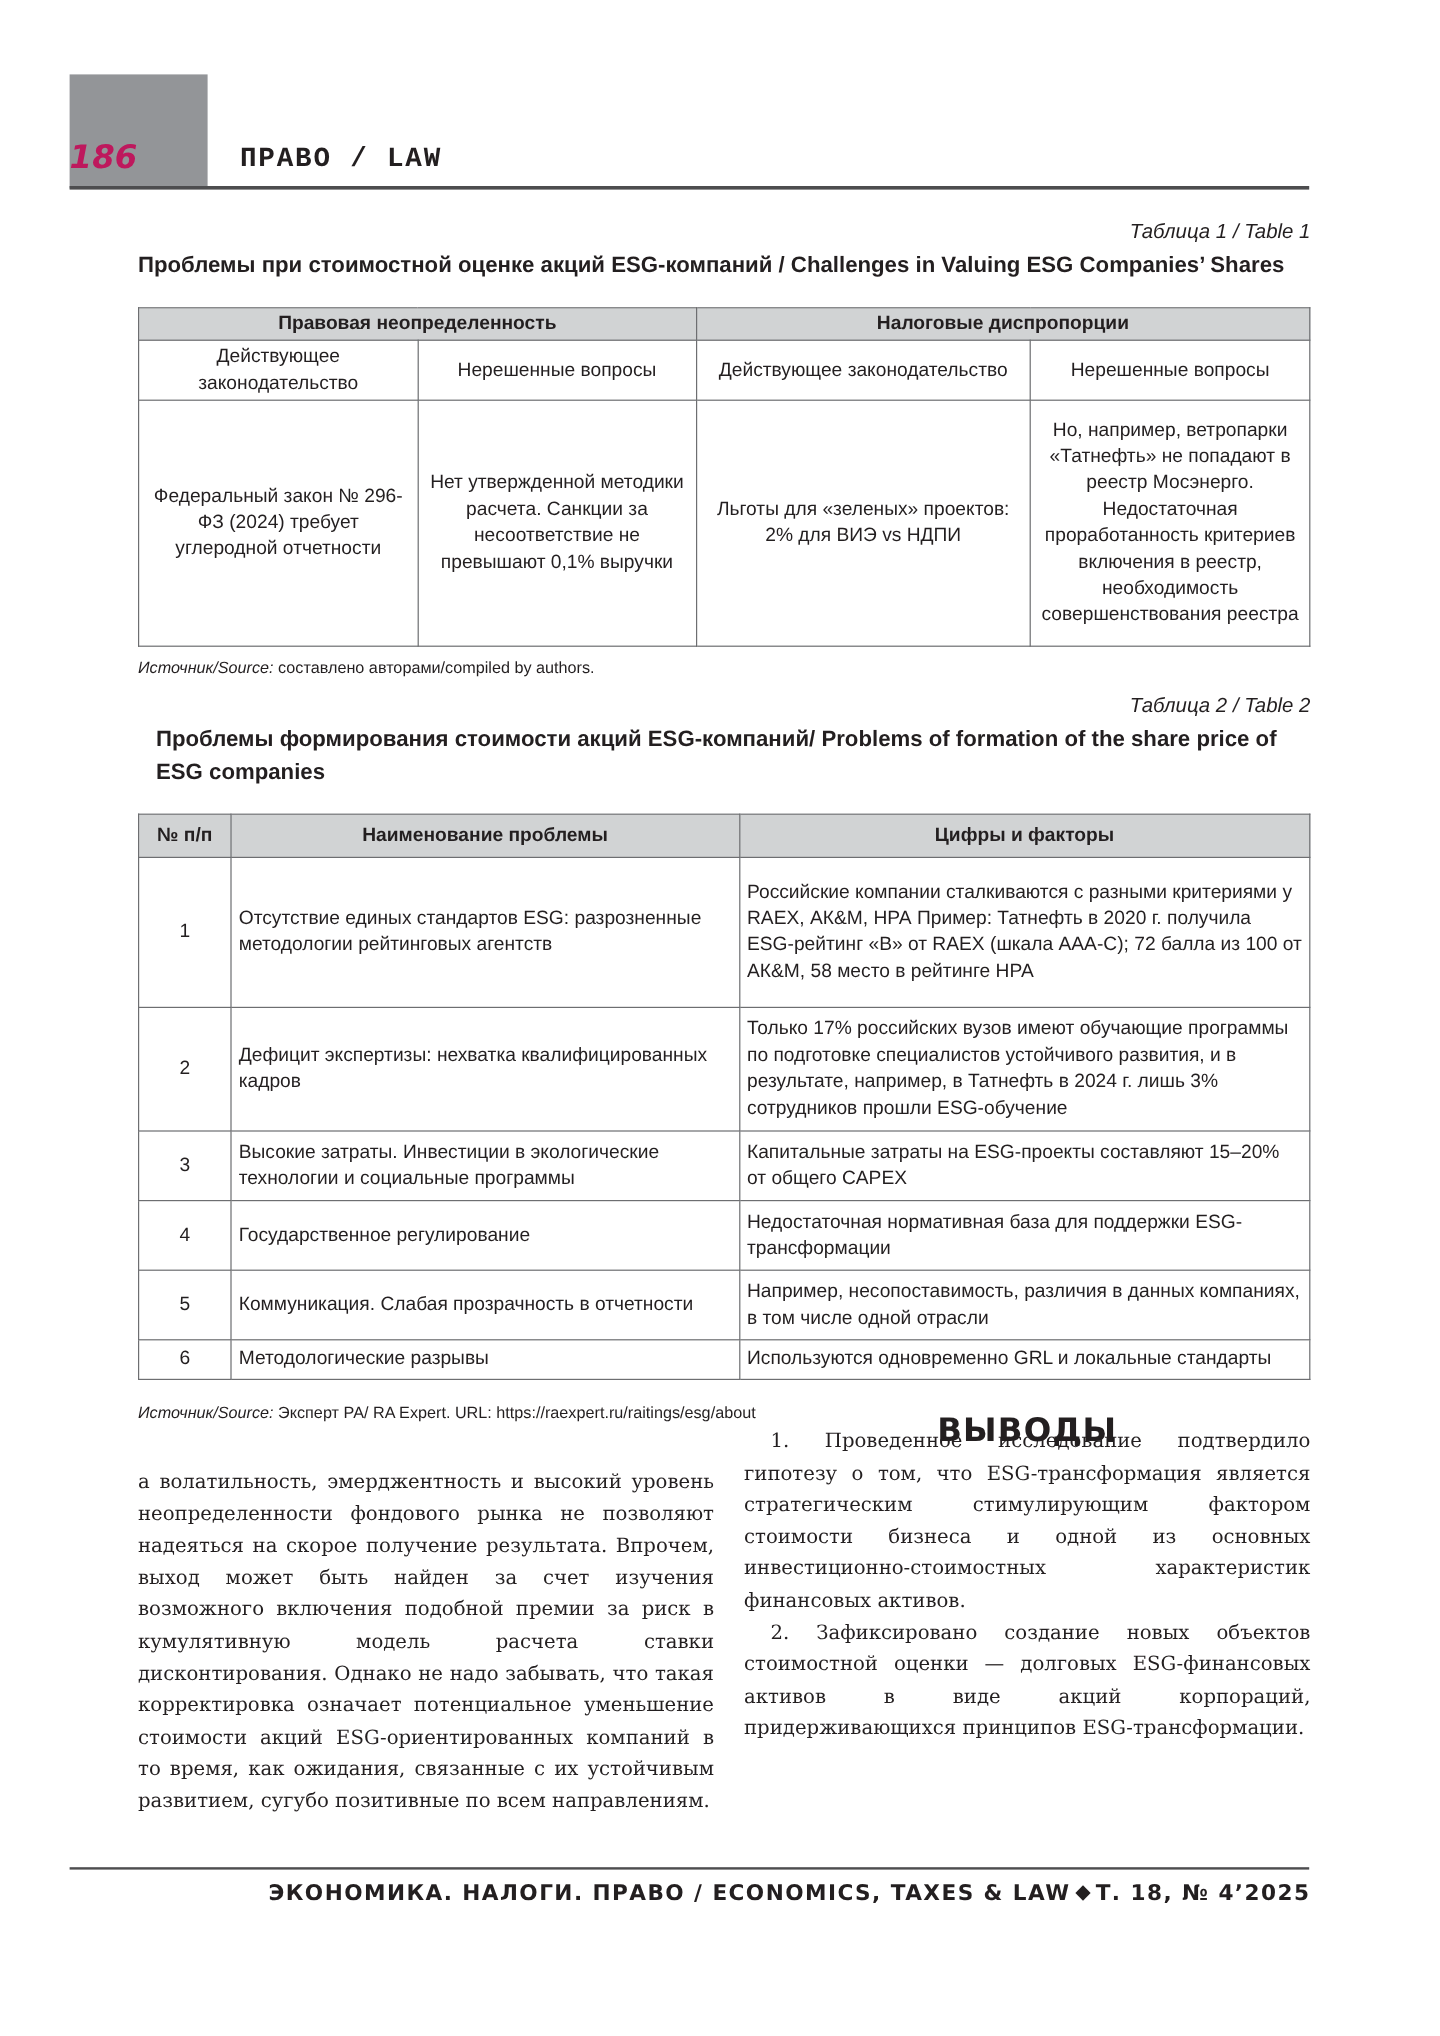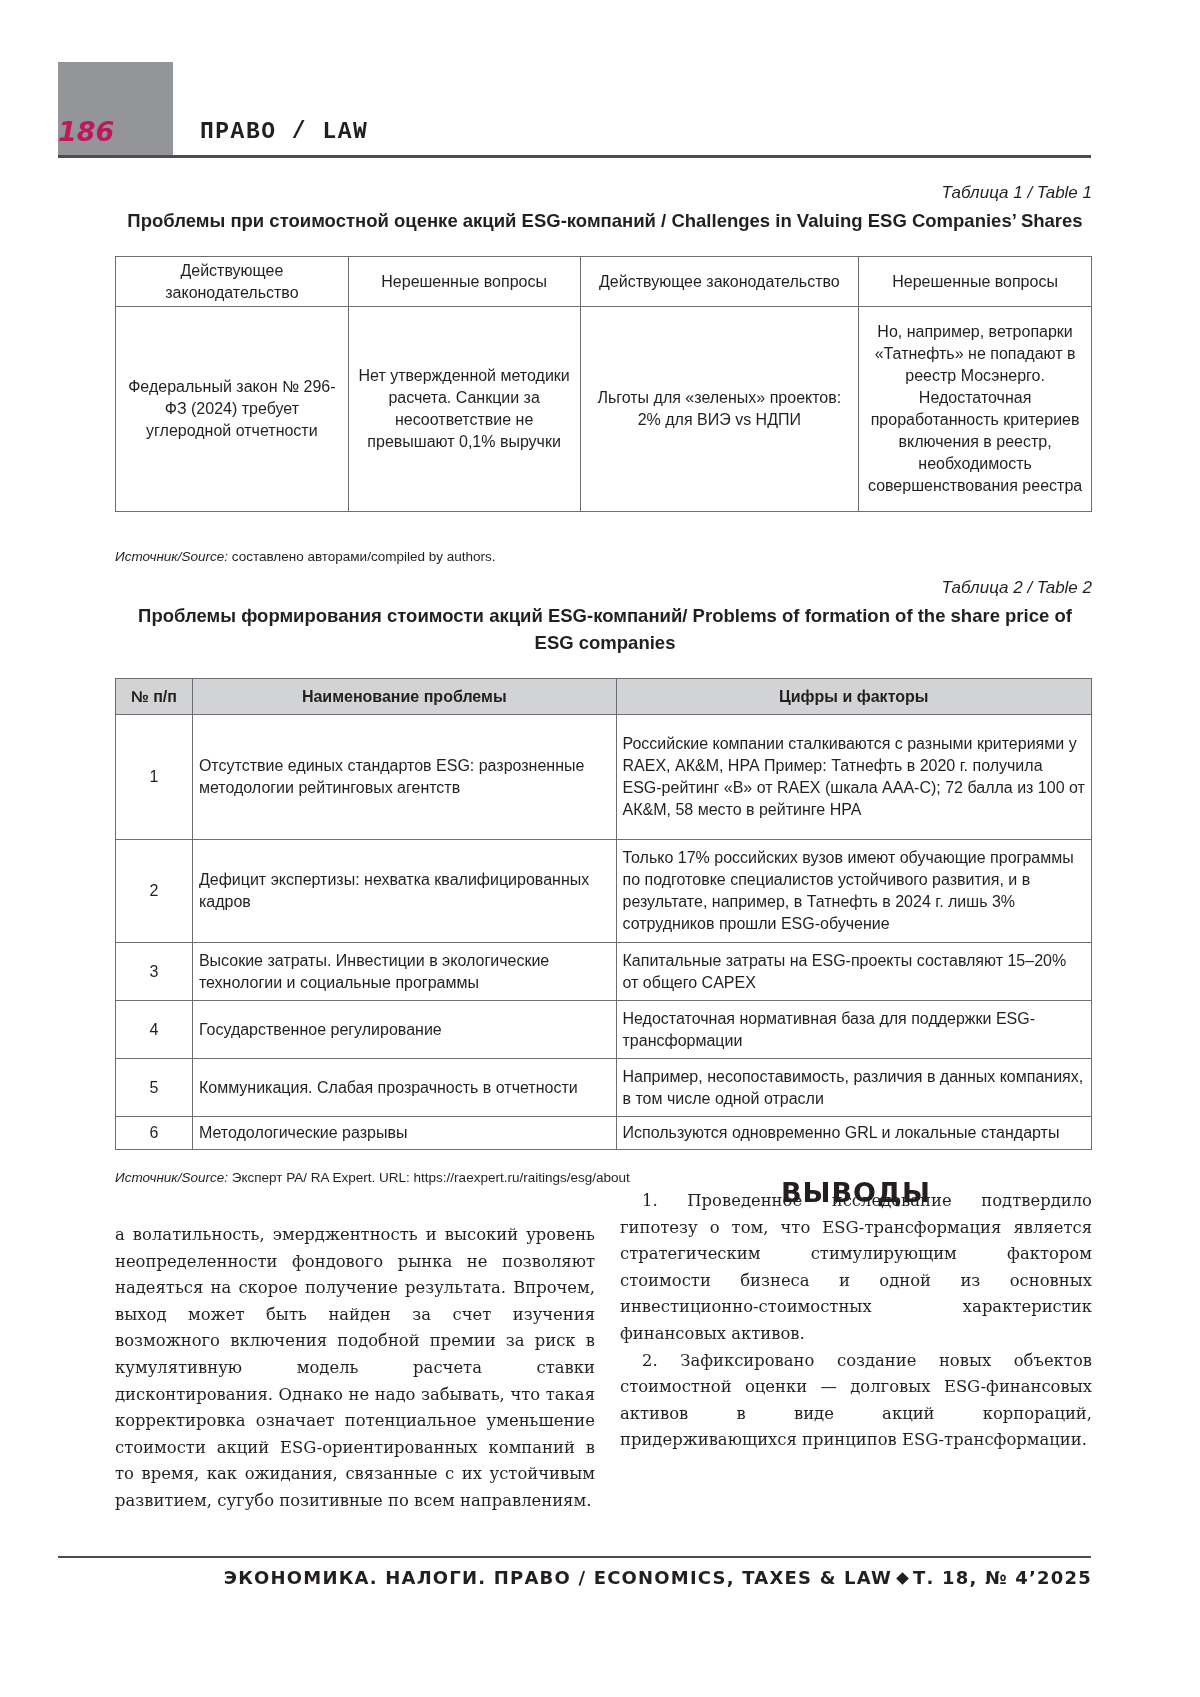--- a/index.html
+++ b/index.html
@@ -4,21 +4,21 @@
 <style>
   html, body { margin: 0; padding: 0; background: #ffffff; }
   body { width: 1200px; height: 1697px; position: relative; overflow: hidden; font-family: "Liberation Sans", sans-serif; color: #231f20; }
 
   .page-number-box { position: absolute; left: 58px; top: 62px; width: 115px; height: 95px; background: #939598; }
   .page-number { position: absolute; left: 58px; top: 116px; width: 115px; text-align: left; color: #be185d; font-family: "DejaVu Sans", sans-serif; font-weight: bold; font-size: 27px; font-style: italic; }
   .section-title { position: absolute; left: 200px; top: 119px; font-family: Liberation Mono, monospace; font-weight: bold; font-size: 23px; letter-spacing: 1.5px; color: #231f20; }
   .header-rule { position: absolute; left: 58px; top: 155px; width: 1033px; height: 3px; background: #4d4d4f; }
 
   .table-label { position: absolute; right: 108px; font-style: italic; font-size: 17px; color: #231f20; font-family: "Liberation Sans Narrow", "Liberation Sans", sans-serif; }
-  .table-title { position: absolute; left: 115px; width: 980px; text-align: center; font-weight: bold; font-size: 18.5px; line-height: 27px; color: #231f20; }
+  .table-title { position: absolute; left: 115px; width: 980px; font-weight: bold; font-size: 18.5px; line-height: 27px; color: #231f20; }
 
   table { border-collapse: collapse; position: absolute; left: 115px; width: 977px; font-size: 16px; color: #231f20; }
   td, th { border: 1.5px solid #6d6e71; padding: 2px 6px; line-height: 22px; }
   th { background: #d1d3d4; font-weight: bold; }
 
   #t1 td { text-align: center; vertical-align: middle; }
   #t2 td { vertical-align: middle; text-align: left; }
   #t2 td.num { text-align: center; }
   #t2 th { text-align: center; }
 
@@ -47,20 +47,24 @@
 <div class="table-title" style="top:207px;">Проблемы при стоимостной оценке акций ESG-компаний / Challenges in Valuing ESG Companies’ Shares</div>
 
 <table id="t1" style="top:256px;">
   <colgroup>
     <col style="width:233px">
       <col style="width:232px">
       <col style="width:279px">
       <col style="width:233px">
   </colgroup>
   <tbody>
+      <tr style="height:27px;">
+    <th colspan="2">Правовая неопределенность</th>
+    <th colspan="2">Налоговые диспропорции</th>
+  </tr>
   <tr style="height:50px;">
     <td>Действующее законодательство</td>
     <td>Нерешенные вопросы</td>
     <td>Действующее законодательство</td>
     <td>Нерешенные вопросы</td>
   </tr>
   <tr style="height:205px;">
     <td>Федеральный закон № 296-ФЗ (2024) требует углеродной отчетности</td>
     <td>Нет утвержденной методики расчета. Санкции за несоответствие не превышают 0,1% выручки</td>
     <td>Льготы для «зеленых» проектов: 2% для ВИЭ vs НДПИ</td>

